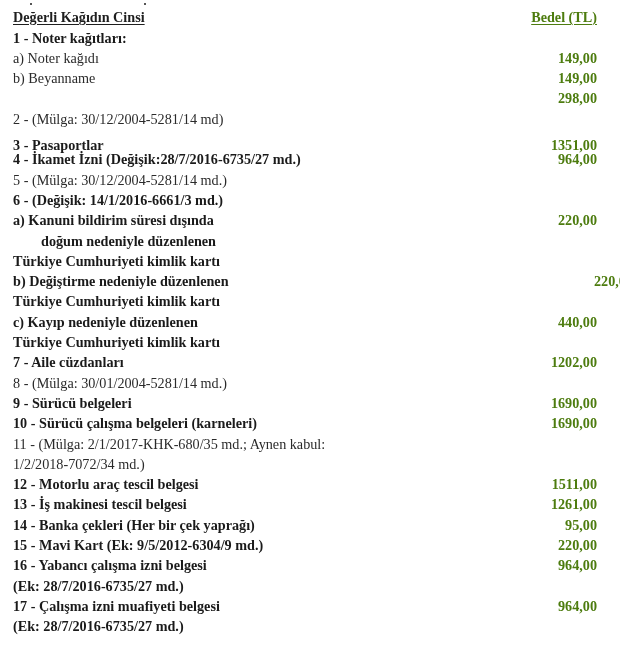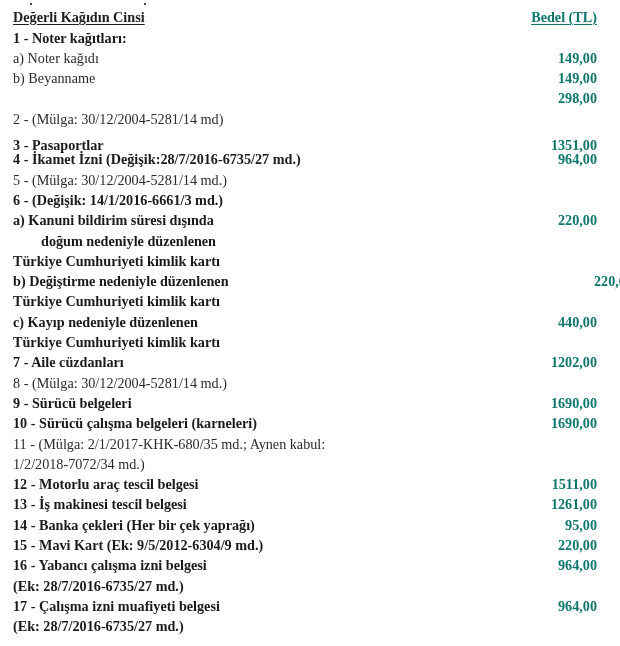--- a/index.html
+++ b/index.html
@@ -7,21 +7,21 @@
     width: 620px; height: 646px; overflow: hidden; position: relative;
     font-family: "Liberation Serif", "DejaVu Serif", serif;
     color: #1e1e1e;
   }
   .page { position: absolute; left: 0; top: 0; width: 588px; height: 646px; }
   .row {
     position: absolute; left: 13px; width: 584px; height: 20px;
     font-size: 14.2px; line-height: 20px; white-space: nowrap;
   }
   .row .label { position: absolute; left: 0; top: 0; }
-  .row .value { position: absolute; right: 0; top: 0; font-weight: bold; color: #0f766e; }
+  .row .value { position: absolute; right: 0; top: 0; font-weight: bold; color: #4d7c0f; }
   .b { font-weight: bold; color: #1a1a1a; }
   .n { font-weight: normal; color: #2a2a2a; }
   .hdr .label, .hdr .value { font-weight: bold; text-decoration: underline; text-decoration-thickness: 1px; text-underline-offset: 2px; }
   .hdr .value { right: 0; }
   .tick { position: absolute; top: 3px; width: 2px; height: 2px; background: #555; }
 </style>
 </head>
 <body>
 
 <div class="page">
@@ -95,21 +95,21 @@
       </div>
       <div class="row b" style="top: 332px;">
         <span class="label">Türkiye Cumhuriyeti kimlik kartı</span>
         <span class="value"></span>
       </div>
       <div class="row b" style="top: 352.3px;">
         <span class="label">7 - Aile cüzdanları</span>
         <span class="value">1202,00</span>
       </div>
       <div class="row n" style="top: 372.6px;">
-        <span class="label">8 - (Mülga: 30/12/2004-5281/14 md.)</span>
+        <span class="label">8 - (Mülga: 30/01/2004-5281/14 md.)</span>
         <span class="value"></span>
       </div>
       <div class="row b" style="top: 392.9px;">
         <span class="label">9 - Sürücü belgeleri</span>
         <span class="value">1690,00</span>
       </div>
       <div class="row b" style="top: 413.2px;">
         <span class="label">10 - Sürücü çalışma belgeleri (karneleri)</span>
         <span class="value">1690,00</span>
       </div>

